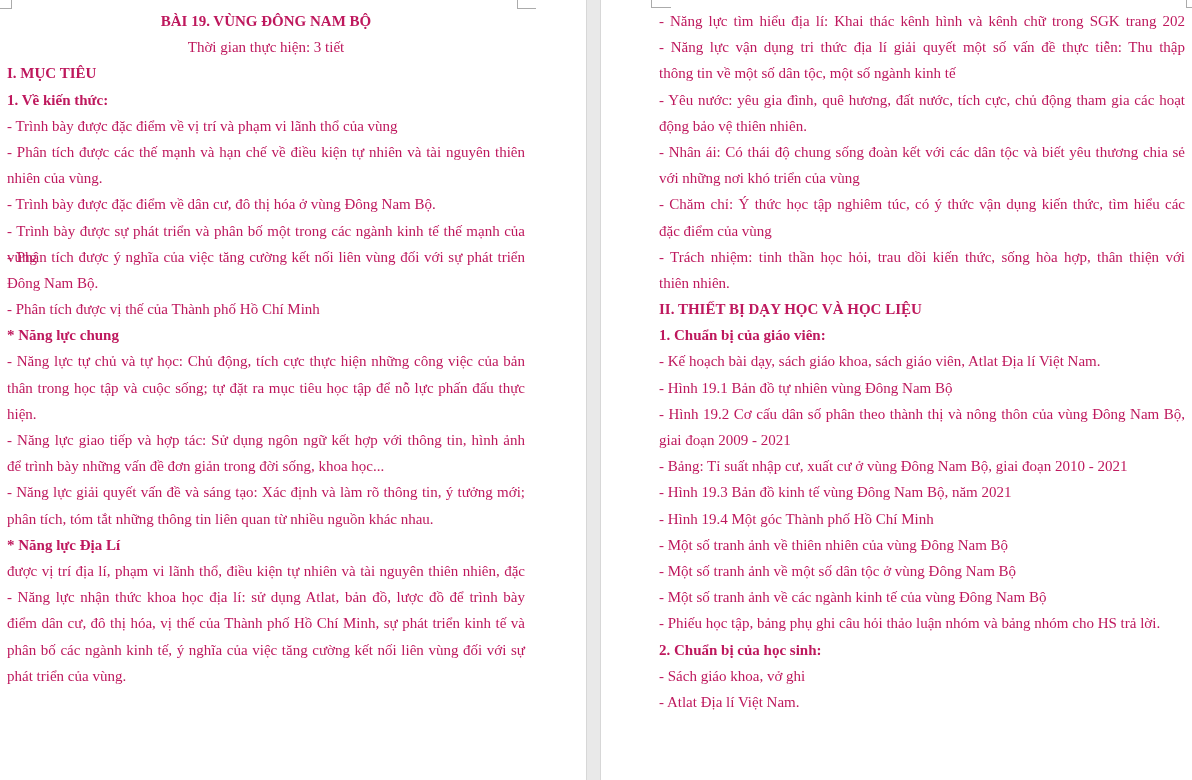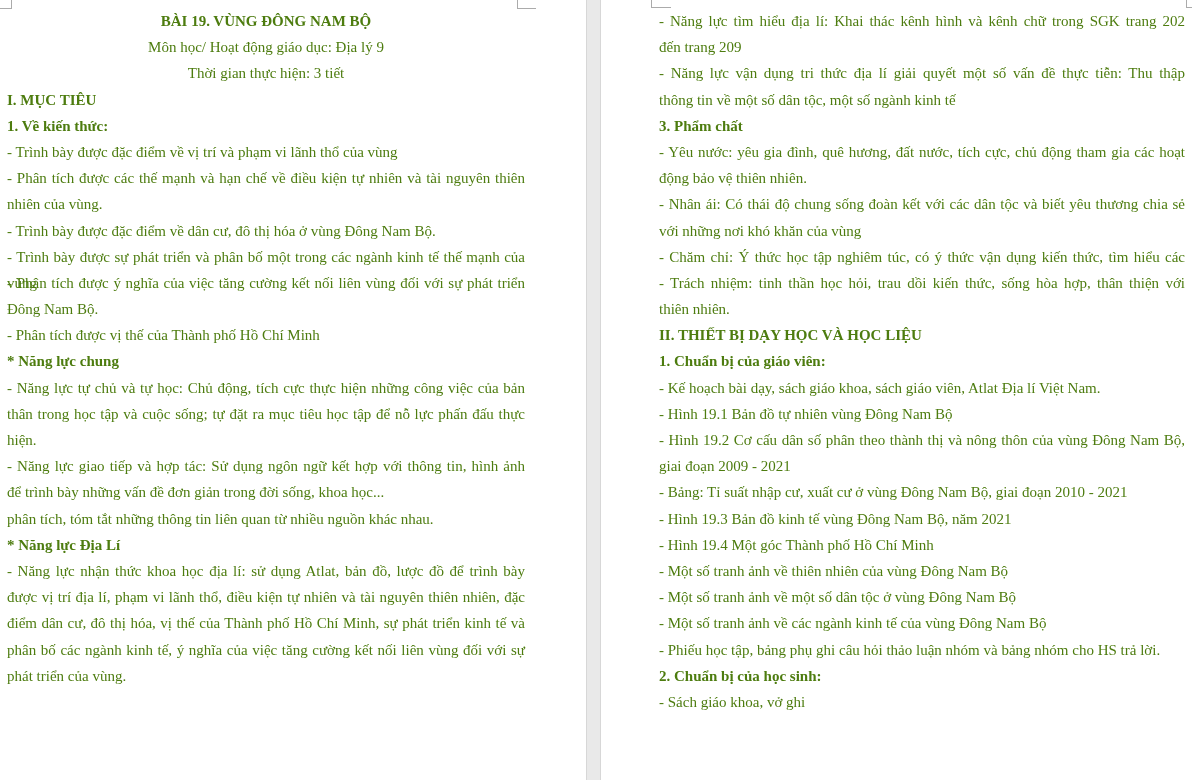--- a/index.html
+++ b/index.html
@@ -1,18 +1,18 @@
 <!DOCTYPE html>
 <html><head>
 <meta charset="utf-8">
 <style>
   html,body{margin:0;padding:0;background:#ffffff;}
   .canvas{
     position:relative;width:1192px;height:780px;background:#ffffff;overflow:hidden;
-    font-family:"Liberation Serif","DejaVu Serif",serif;color:#4d7c0f;
+    font-family:"Liberation Serif","DejaVu Serif",serif;color:#be185d;
   }
   .page-gap{
     position:absolute;top:0;left:586px;width:15px;height:780px;
     background:#e9e9e9;border-left:1px solid #d7d7d7;border-right:1px solid #d7d7d7;
     box-sizing:border-box;
   }
   .text-col{position:absolute;top:8px;}
   .col-left{left:7px;width:518px;}
   .col-right{left:659px;width:526px;}
   .line{
@@ -31,77 +31,77 @@
   .cm-c{left:651px;width:20px;height:8px;border-left-width:1px;border-bottom-width:1px;}
   .cm-d{left:1186px;width:6px;height:8px;border-left-width:1px;border-bottom-width:1px;}
 </style>
 </head>
 <body>
 
 <div class="canvas">
 
   <div class="text-col col-left" id="col-left">
       <div class="line c b">BÀI 19. VÙNG ĐÔNG NAM BỘ</div>
-      <div class="line c">Môn học/ Hoạt động giáo dục: Địa lý 9</div>
       <div class="line c">Thời gian thực hiện: 3 tiết</div>
       <div class="line b">I. MỤC TIÊU</div>
       <div class="line b">1. Về kiến thức:</div>
       <div class="line">- Trình bày được đặc điểm về vị trí và phạm vi lãnh thổ của vùng</div>
       <div class="line j">- Phân tích được các thế mạnh và hạn chế về điều kiện tự nhiên và tài nguyên thiên</div>
       <div class="line">nhiên của vùng.</div>
       <div class="line">- Trình bày được đặc điểm về dân cư, đô thị hóa ở vùng Đông Nam Bộ.</div>
       <div class="line j">- Trình bày được sự phát triển và phân bố một trong các ngành kinh tế thế mạnh của vùng</div>
       <div class="line j">- Phân tích được ý nghĩa của việc tăng cường kết nối liên vùng đối với sự phát triển</div>
       <div class="line">Đông Nam Bộ.</div>
       <div class="line">- Phân tích được vị thế của Thành phố Hồ Chí Minh</div>
       <div class="line b">* Năng lực chung</div>
       <div class="line j">- Năng lực tự chủ và tự học: Chủ động, tích cực thực hiện những công việc của bản</div>
       <div class="line j">thân trong học tập và cuộc sống; tự đặt ra mục tiêu học tập để nỗ lực phấn đấu thực</div>
       <div class="line">hiện.</div>
       <div class="line j">- Năng lực giao tiếp và hợp tác: Sử dụng ngôn ngữ kết hợp với thông tin, hình ảnh</div>
       <div class="line">để trình bày những vấn đề đơn giản trong đời sống, khoa học...</div>
+      <div class="line j">- Năng lực giải quyết vấn đề và sáng tạo: Xác định và làm rõ thông tin, ý tưởng mới;</div>
       <div class="line">phân tích, tóm tắt những thông tin liên quan từ nhiều nguồn khác nhau.</div>
       <div class="line b">* Năng lực Địa Lí</div>
+      <div class="line j">được vị trí địa lí, phạm vi lãnh thổ, điều kiện tự nhiên và tài nguyên thiên nhiên, đặc</div>
       <div class="line j">- Năng lực nhận thức khoa học địa lí: sử dụng Atlat, bản đồ, lược đồ để trình bày</div>
-      <div class="line j">được vị trí địa lí, phạm vi lãnh thổ, điều kiện tự nhiên và tài nguyên thiên nhiên, đặc</div>
       <div class="line j">điểm dân cư, đô thị hóa, vị thế của Thành phố Hồ Chí Minh, sự phát triển kinh tế và</div>
       <div class="line j">phân bố các ngành kinh tế, ý nghĩa của việc tăng cường kết nối liên vùng đối với sự</div>
       <div class="line">phát triển của vùng.</div>
     </div>
 
   <div class="page-gap"></div>
 
   <div class="text-col col-right" id="col-right">
       <div class="line j">- Năng lực tìm hiểu địa lí: Khai thác kênh hình và kênh chữ trong SGK trang 202</div>
-      <div class="line">đến trang 209</div>
       <div class="line j">- Năng lực vận dụng tri thức địa lí giải quyết một số vấn đề thực tiễn: Thu thập</div>
       <div class="line">thông tin về một số dân tộc, một số ngành kinh tế</div>
-      <div class="line b">3. Phẩm chất</div>
       <div class="line j">- Yêu nước: yêu gia đình, quê hương, đất nước, tích cực, chủ động tham gia các hoạt</div>
       <div class="line">động bảo vệ thiên nhiên.</div>
       <div class="line j">- Nhân ái: Có thái độ chung sống đoàn kết với các dân tộc và biết yêu thương chia sẻ</div>
-      <div class="line">với những nơi khó khăn của vùng</div>
+      <div class="line">với những nơi khó triển của vùng</div>
       <div class="line j">- Chăm chỉ: Ý thức học tập nghiêm túc, có ý thức vận dụng kiến thức, tìm hiểu các</div>
+      <div class="line">đặc điểm của vùng</div>
       <div class="line j">- Trách nhiệm: tinh thần học hỏi, trau dồi kiến thức, sống hòa hợp, thân thiện với</div>
       <div class="line">thiên nhiên.</div>
       <div class="line b">II. THIẾT BỊ DẠY HỌC VÀ HỌC LIỆU</div>
       <div class="line b">1. Chuẩn bị của giáo viên:</div>
       <div class="line">- Kế hoạch bài dạy, sách giáo khoa, sách giáo viên, Atlat Địa lí Việt Nam.</div>
       <div class="line">- Hình 19.1 Bản đồ tự nhiên vùng Đông Nam Bộ</div>
       <div class="line j">- Hình 19.2 Cơ cấu dân số phân theo thành thị và nông thôn của vùng Đông Nam Bộ,</div>
       <div class="line">giai đoạn 2009 - 2021</div>
       <div class="line">- Bảng: Tỉ suất nhập cư, xuất cư ở vùng Đông Nam Bộ, giai đoạn 2010 - 2021</div>
       <div class="line">- Hình 19.3 Bản đồ kinh tế vùng Đông Nam Bộ, năm 2021</div>
       <div class="line">- Hình 19.4 Một góc Thành phố Hồ Chí Minh</div>
       <div class="line">- Một số tranh ảnh về thiên nhiên của vùng Đông Nam Bộ</div>
       <div class="line">- Một số tranh ảnh về một số dân tộc ở vùng Đông Nam Bộ</div>
       <div class="line">- Một số tranh ảnh về các ngành kinh tế của vùng Đông Nam Bộ</div>
       <div class="line">- Phiếu học tập, bảng phụ ghi câu hỏi thảo luận nhóm và bảng nhóm cho HS trả lời.</div>
       <div class="line b">2. Chuẩn bị của học sinh:</div>
       <div class="line">- Sách giáo khoa, vở ghi</div>
+      <div class="line">- Atlat Địa lí Việt Nam.</div>
     </div>
 
   <div class="corner-mark cm-a"></div>
   <div class="corner-mark cm-b"></div>
   <div class="corner-mark cm-c"></div>
   <div class="corner-mark cm-d"></div>
 
 </div>
 
 </body></html>

